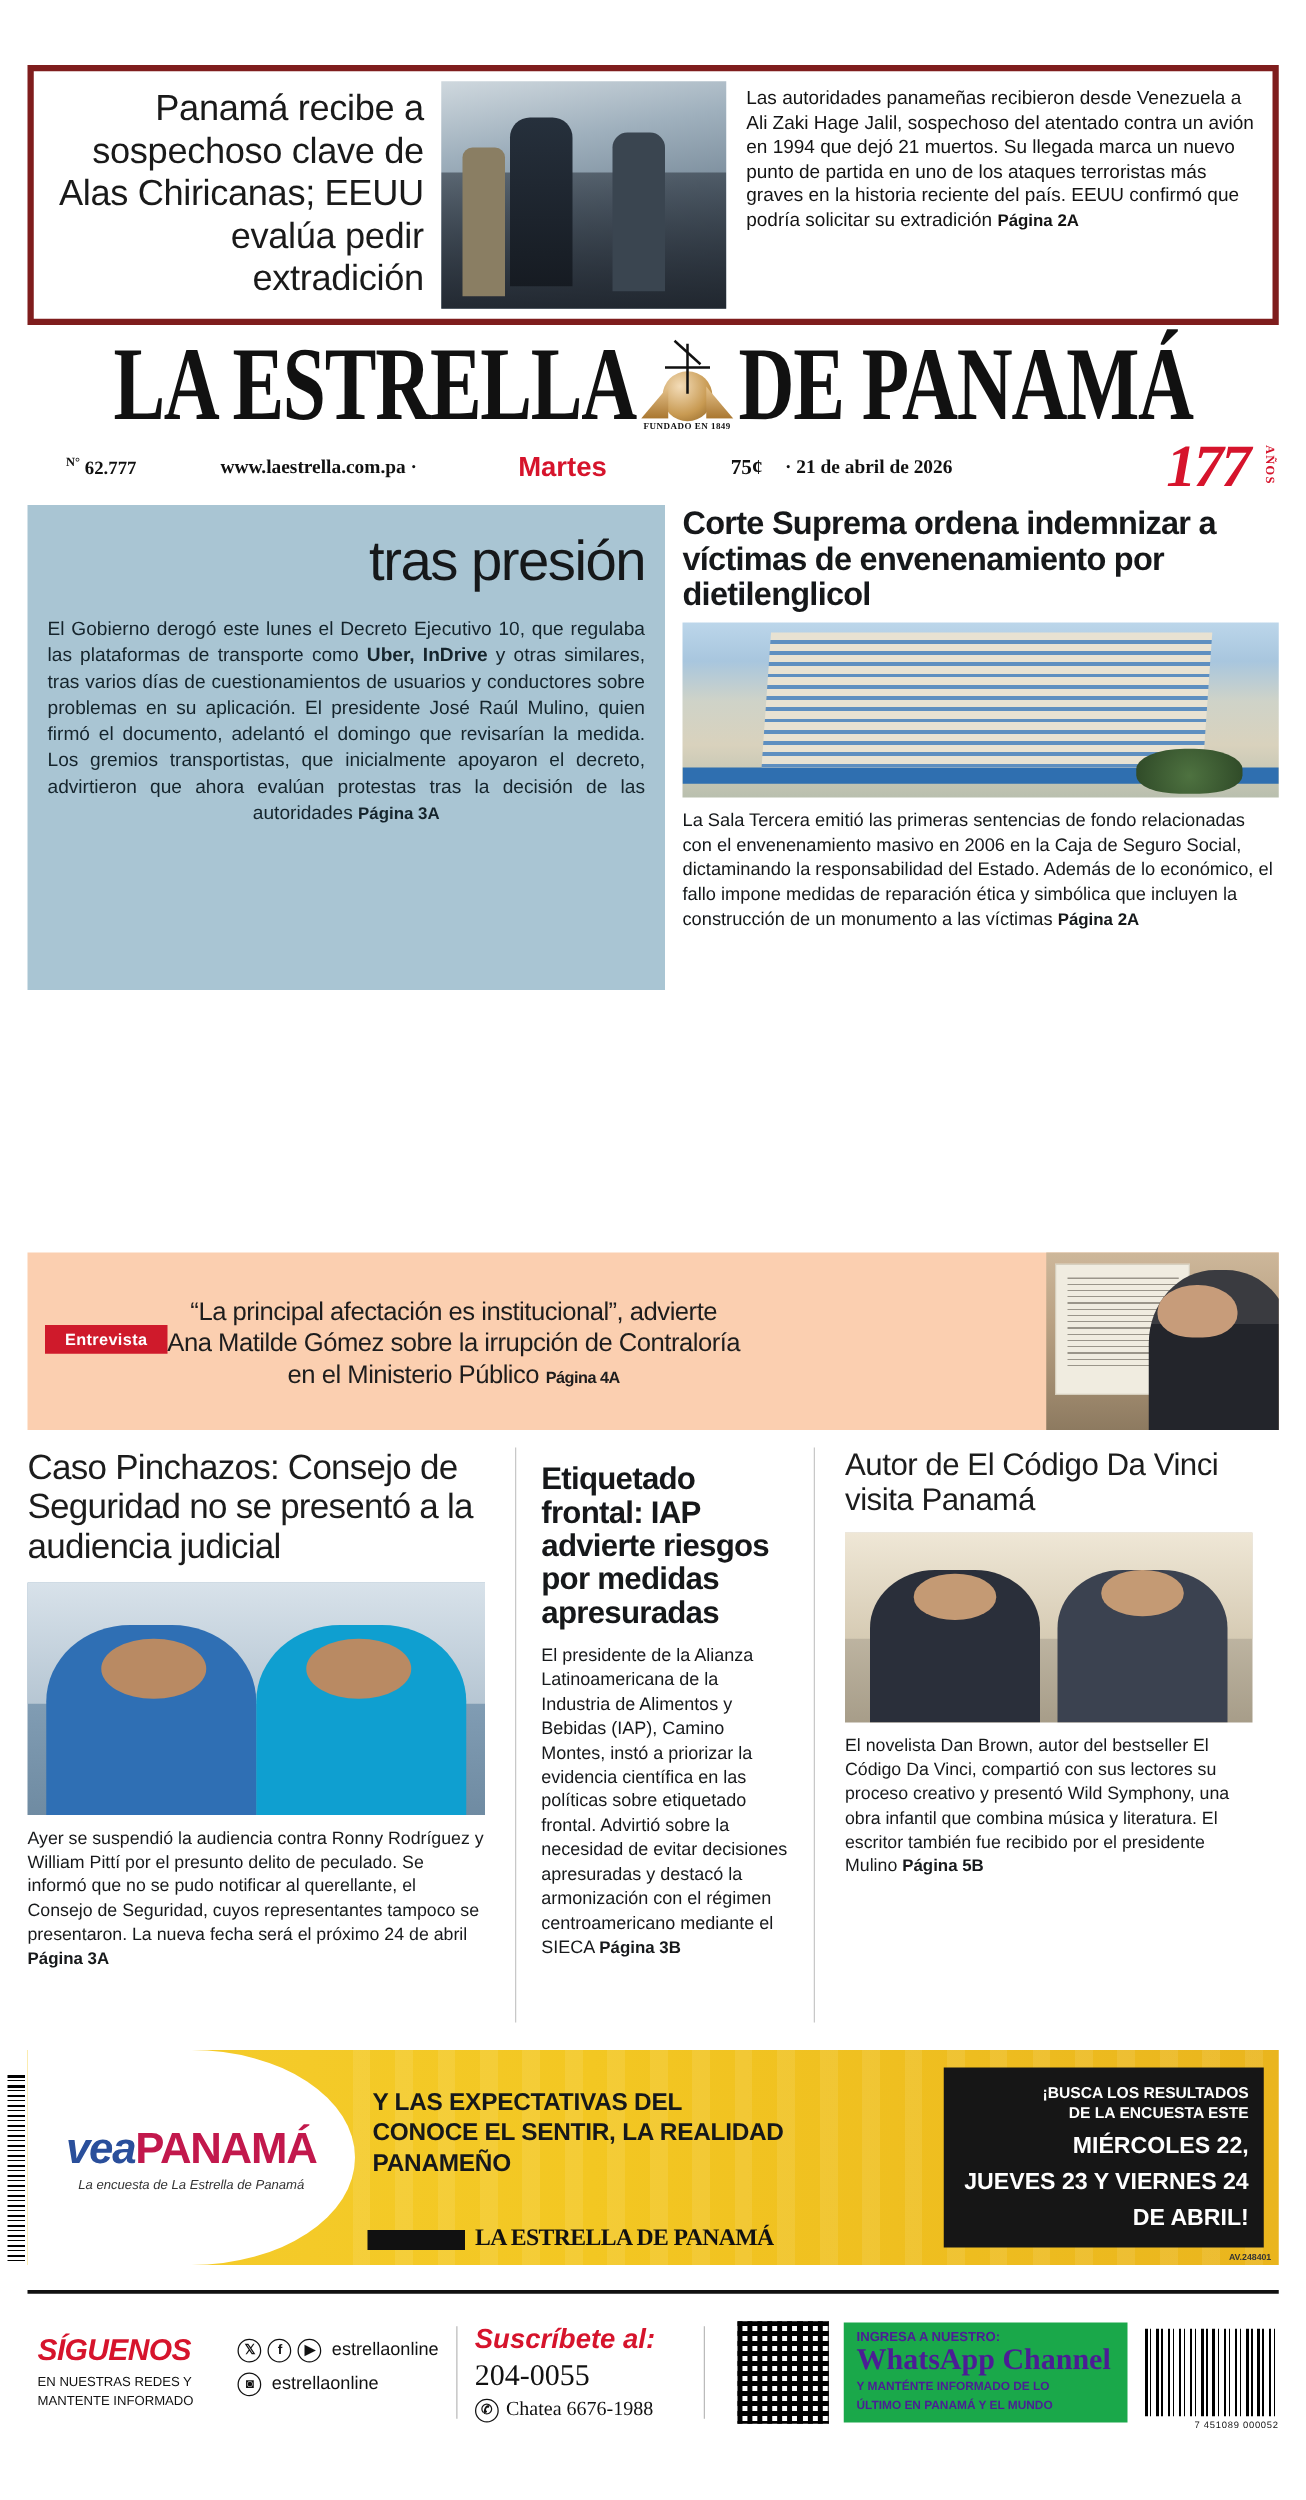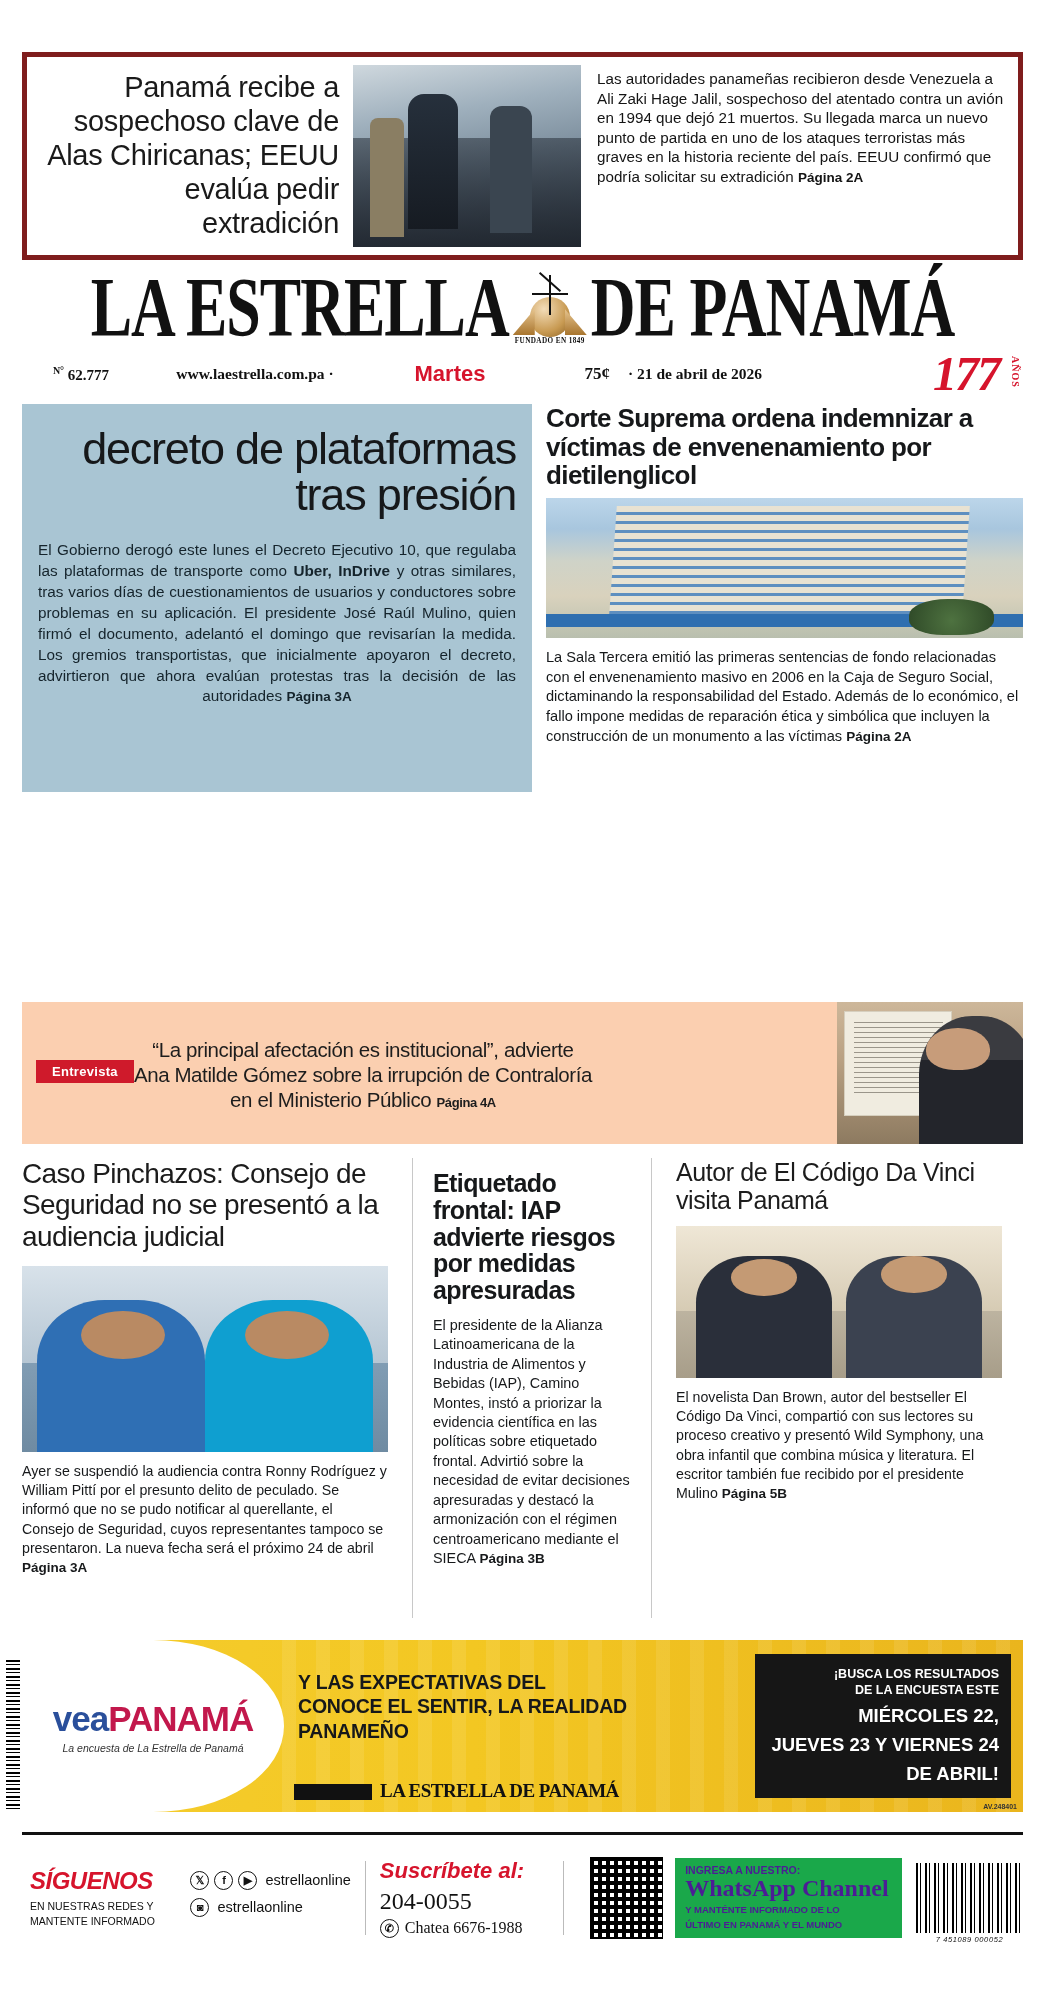--- a/index.html
+++ b/index.html
@@ -373,21 +373,21 @@
       repeating-linear-gradient(90deg, rgba(255,255,255,.12) 0 14px, transparent 14px 34px);
     opacity: .75;
   }
   .ad-left {
     width: 262px; position: relative; z-index: 2;
     background: #fff;
     border-radius: 0 50% 50% 0 / 0 50% 50% 0;
     display: flex; flex-direction: column; align-items: center; justify-content: center;
   }
   .ad-logo { font-size: 35px; font-weight: bold; letter-spacing: -1px; }
-  .ad-logo .vea { color: #2a4f9b; }
+  .ad-logo .vea { color: #2a4f9b; font-style: italic; }
   .ad-logo .pan { color: #c2184c; }
   .ad-sub { font-size: 10.5px; font-style: italic; color: #333; margin-top: 3px; }
   .ad-mid {
     flex: 1; position: relative; z-index: 2;
     padding: 30px 10px 10px 14px;
   }
   .ad-mid .claim {
     font-size: 19.5px; font-weight: bold; line-height: 1.25; color: #16181a;
     letter-spacing: -0.2px;
   }
@@ -455,21 +455,21 @@
   .f-wa .l1 { font-size: 10.5px; font-weight: bold; }
   .f-wa .l2 { font-family: "Liberation Serif", serif; font-size: 24px; font-weight: bold; line-height: 1.05; }
   .f-wa .l3 { font-size: 9.5px; font-weight: bold; line-height: 1.3; margin-top: 3px; }
   .f-barcode {
     width: 120px; height: 70px; margin-left: 14px;
     background: repeating-linear-gradient(90deg,#000 0 2px,#fff 2px 4px,#000 4px 5px,#fff 5px 9px);
     position: relative;
   }
   .f-barcode .bnum {
     position: absolute; bottom: -11px; left: 0; width: 100%;
-    font-size: 7.5px; text-align: center; background: #fff; color: #111; letter-spacing: .6px; font-style: italic;
+    font-size: 7.5px; text-align: right; background: #fff; color: #111; letter-spacing: .6px;
   }
   .side-barcode {
     position: absolute; left: 6px; top: 1660px;
     width: 14px; height: 150px;
     background: repeating-linear-gradient(180deg,#000 0 2px,#fff 2px 4px,#000 4px 5px,#fff 5px 8px);
   }
 </style>
 </head>
 <body>
 
@@ -508,21 +508,20 @@
     <div class="ib-price">75¢</div>
     <div class="ib-date">· 21 de abril de 2026</div>
     <div class="ib-anniv">
       <span class="num">177</span>
       <span class="anos">AÑOS</span>
     </div>
   </div>
 
   <div class="lead">
     <h1>
-      <span class="l2">decreto de plataformas</span>
       <span class="l3">tras presión</span>
     </h1>
     <div class="lead-body">
       <span>El Gobierno derogó este lunes el Decreto Ejecutivo 10, que regulaba las plataformas de transporte como </span><b>Uber, InDrive</b><span> y otras similares, tras varios días de cuestionamientos de usuarios y conductores sobre problemas en su aplicación. El presidente José Raúl Mulino, quien firmó el documento, adelantó el domingo que revisarían la medida. Los gremios transportistas, que inicialmente apoyaron el decreto, advirtieron que ahora evalúan protestas tras la decisión de las autoridades </span><span class="pagref">Página 3A</span>
     </div>
   </div>
 
   <div class="corte">
     <h2>Corte Suprema ordena indemnizar a víctimas de envenenamiento por dietilenglicol</h2>
     <div class="corte-photo">

